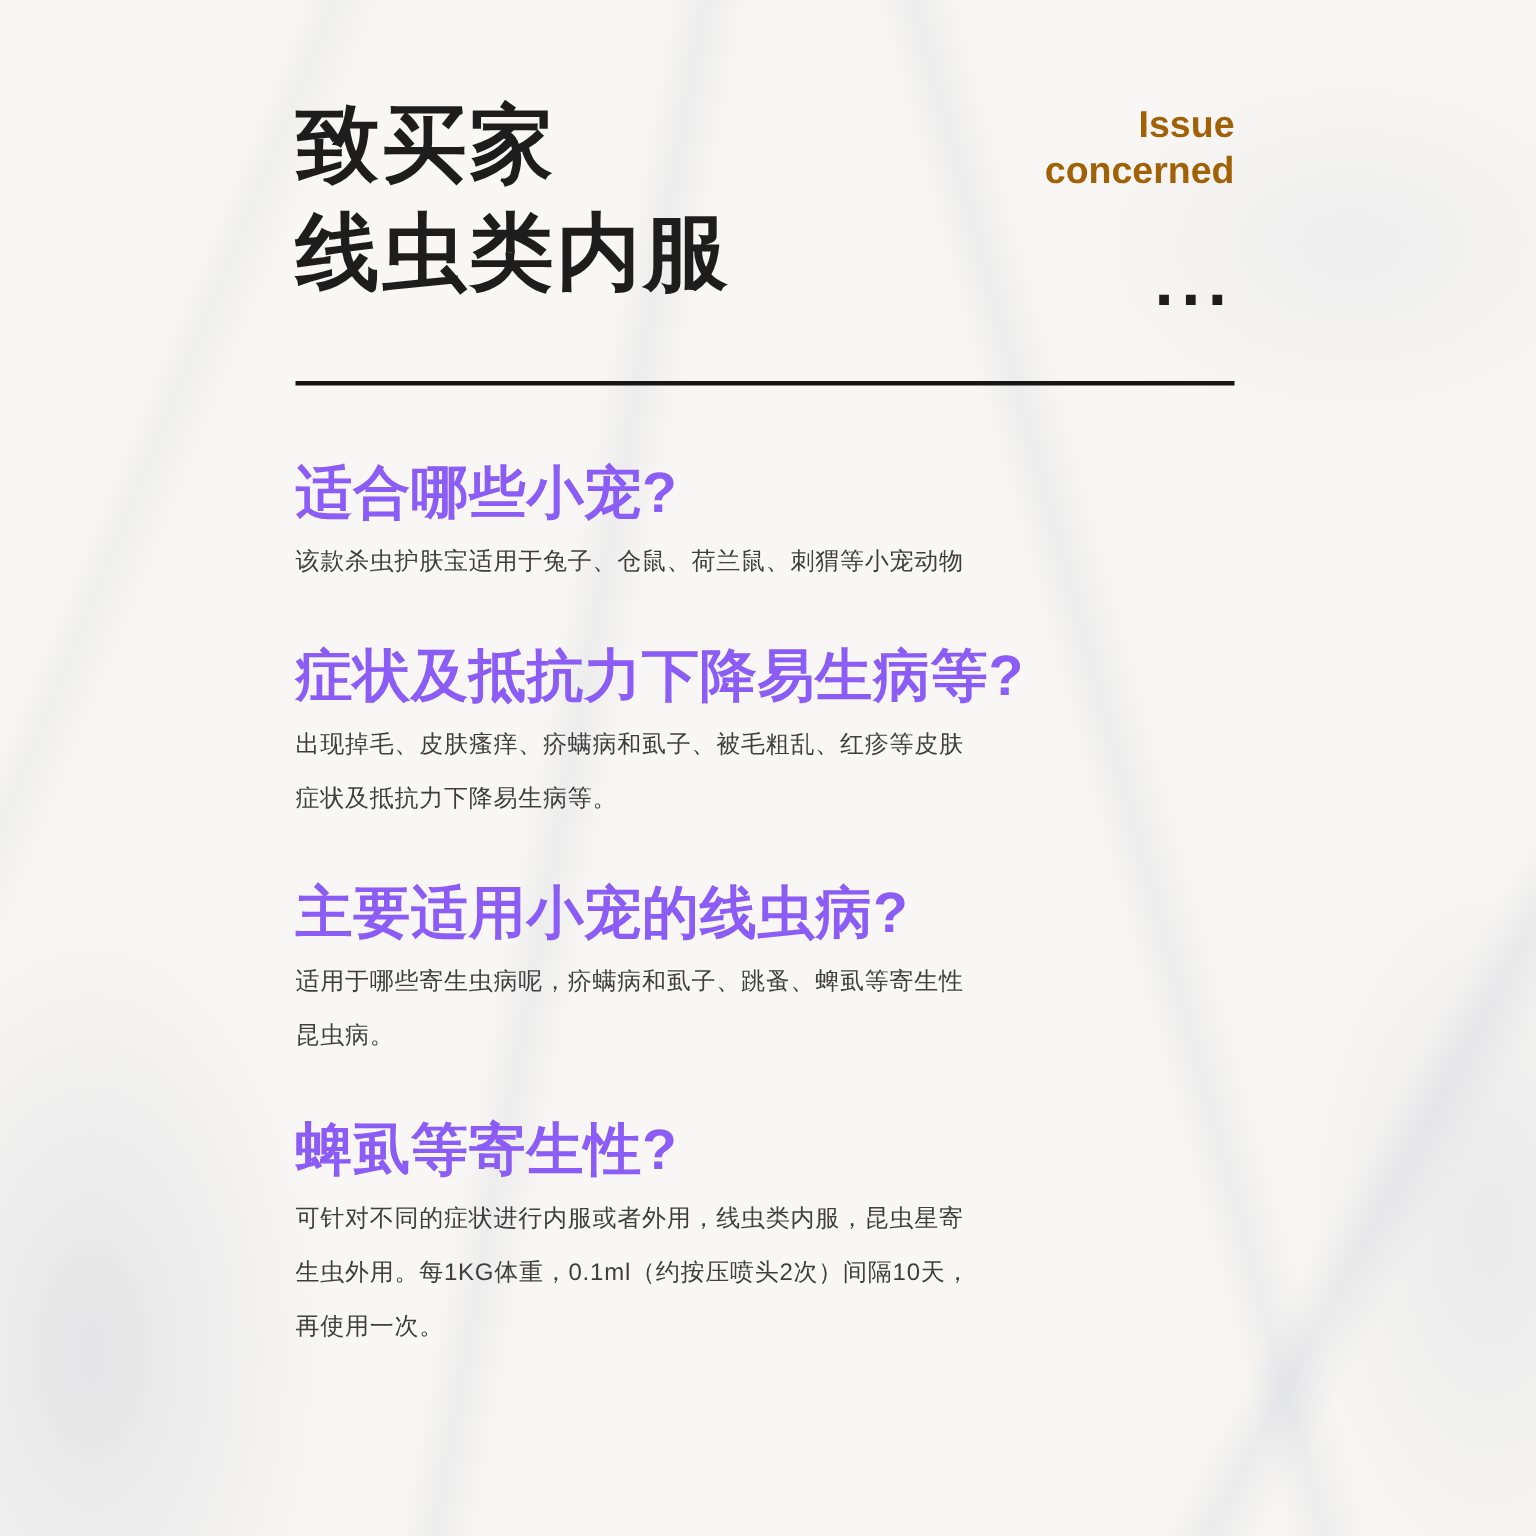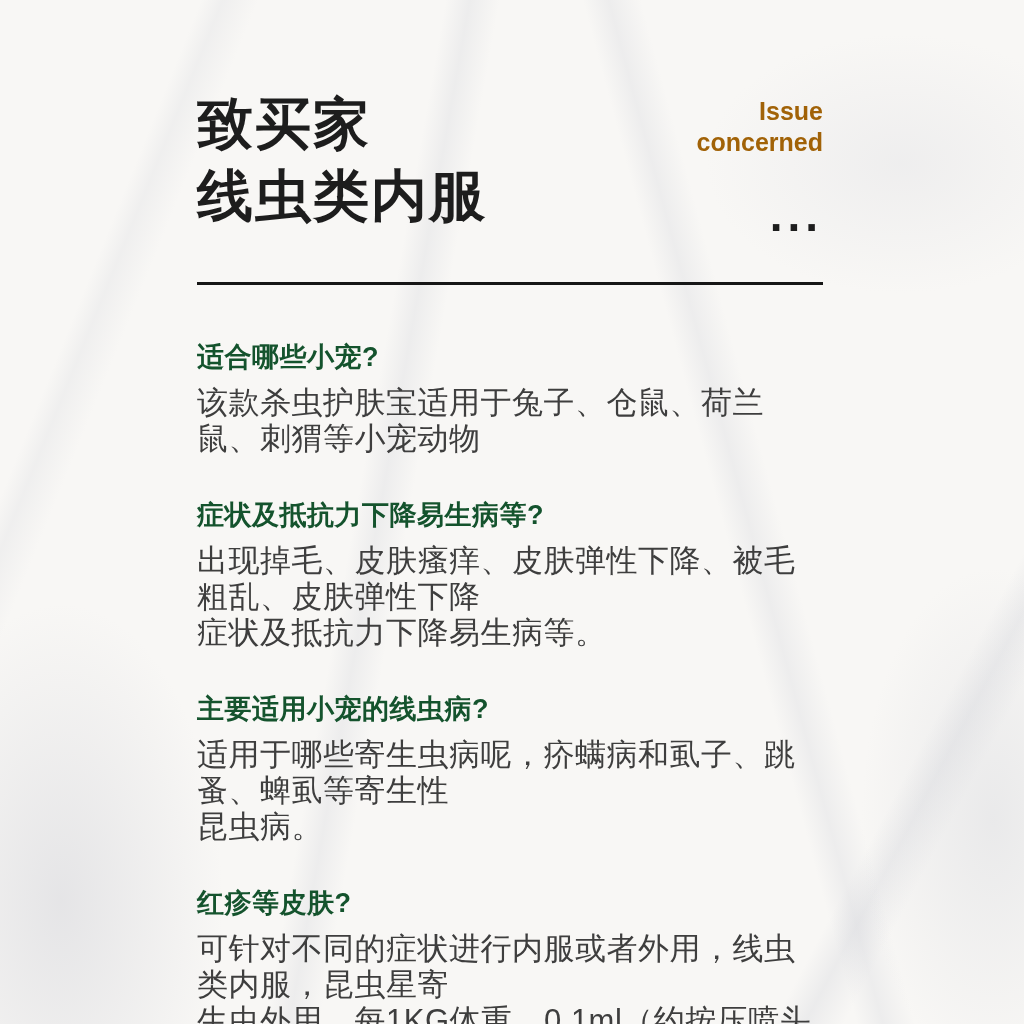--- a/index.html
+++ b/index.html
@@ -23,21 +23,21 @@
       linear-gradient(75deg, transparent 66%, rgba(202,204,212,0.24) 68%, transparent 70.5%),
       linear-gradient(118deg, transparent 84%, rgba(206,208,215,0.30) 86%, transparent 88.5%);
   }
   .content {
     position: absolute;
     left: 197px;
     top: 0;
     width: 626px;
   }
   .header {
-    margin-top: 88px;
+    margin-top: 60px;
     display: flex;
     justify-content: space-between;
     align-items: flex-start;
   }
   .title {
     color: #1d1d1d;
     font-size: 56px;
     font-weight: 800;
     line-height: 72px;
     letter-spacing: 2px;
@@ -66,30 +66,30 @@
     border-top: 3px solid #161616;
     height: 0;
   }
   .sections {
     margin-top: 54px;
   }
   .qa-section {
     margin-bottom: 40px;
   }
   .question {
-    color: #14532d;
-    font-size: 27px;
+    color: #8b5cf6;
+    font-size: 38px;
     font-weight: 700;
     line-height: 36px;
     margin-bottom: 10px;
     letter-spacing: 0.5px;
   }
   .answer {
     color: #3e3e3e;
-    font-size: 31px;
+    font-size: 16px;
     font-weight: 400;
     line-height: 36px;
     letter-spacing: 0.5px;
     white-space: pre-line;
   }
 </style>
 </head>
 <body>
 
 <div class="content">
@@ -110,32 +110,32 @@
 
   <div class="sections">
 
     <div class="qa-section">
       <div class="question">适合哪些小宠?</div>
       <div class="answer">该款杀虫护肤宝适用于兔子、仓鼠、荷兰鼠、刺猬等小宠动物</div>
     </div>
 
     <div class="qa-section">
       <div class="question">症状及抵抗力下降易生病等?</div>
-      <div class="answer">出现掉毛、皮肤瘙痒、皮肤弹性下降、被毛粗乱、皮肤弹性下降
+      <div class="answer">出现掉毛、皮肤瘙痒、疥螨病和虱子、被毛粗乱、红疹等皮肤
 症状及抵抗力下降易生病等。</div>
     </div>
 
     <div class="qa-section">
       <div class="question">主要适用小宠的线虫病?</div>
       <div class="answer">适用于哪些寄生虫病呢，疥螨病和虱子、跳蚤、蜱虱等寄生性
 昆虫病。</div>
     </div>
 
     <div class="qa-section">
-      <div class="question">红疹等皮肤?</div>
+      <div class="question">蜱虱等寄生性?</div>
       <div class="answer">可针对不同的症状进行内服或者外用，线虫类内服，昆虫星寄
 生虫外用。每1KG体重，0.1ml（约按压喷头2次）间隔10天，
 再使用一次。</div>
     </div>
 
   </div>
 
 </div>
 
 </body></html>

